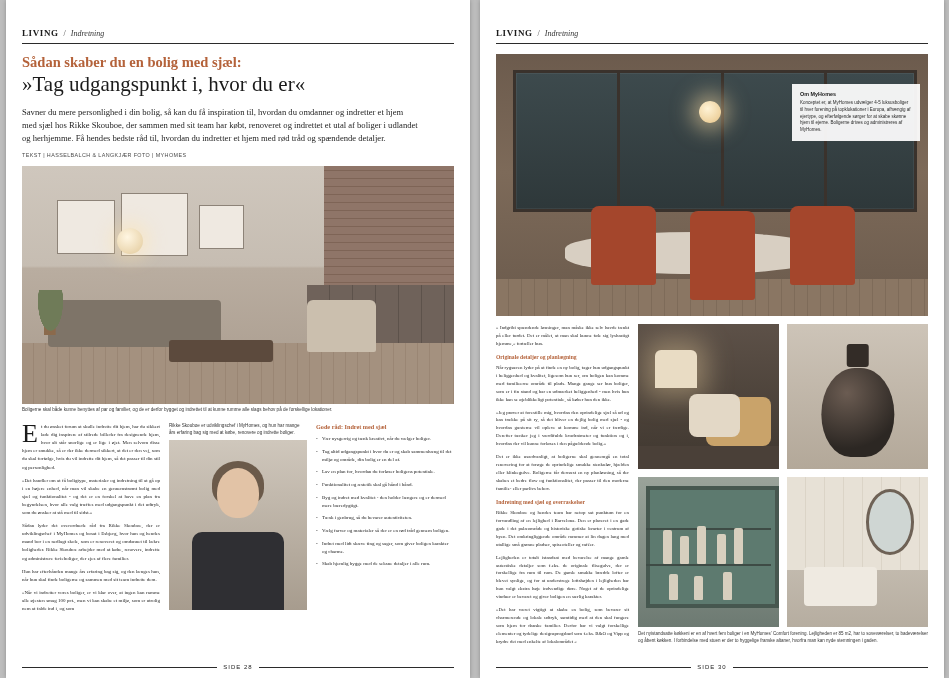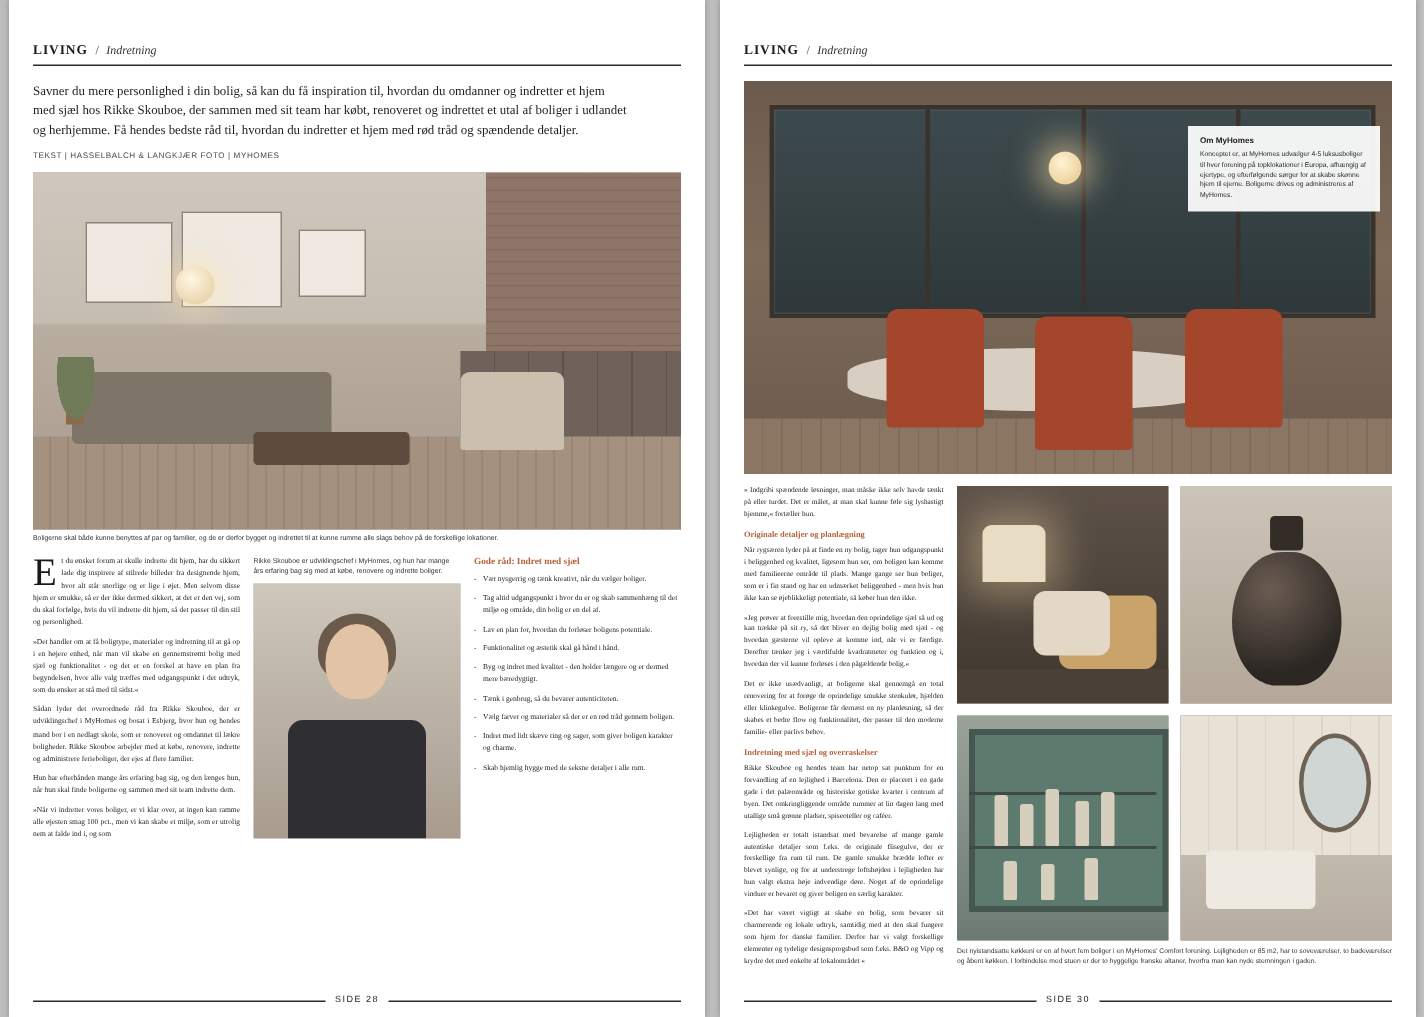--- a/index.html
+++ b/index.html
@@ -164,20 +164,22 @@
 <div class="spread">
 
   <div class="page left">
 
     <div class="runhead">
       <span class="brand">LIVING</span>
       <span class="sep">/</span>
       <span class="sect">Indretning</span>
     </div>
 
+    <div class="kicker">Sådan skaber du en bolig med sjæl:</div>
+    <div class="headline">»Tag udgangspunkt i, hvor du er«</div>
     <div class="standfirst">Savner du mere personlighed i din bolig, så kan du få inspiration til, hvordan du omdanner og indretter et hjem med sjæl hos Rikke Skouboe, der sammen med sit team har købt, renoveret og indrettet et utal af boliger i udlandet og herhjemme. Få hendes bedste råd til, hvordan du indretter et hjem med rød tråd og spændende detaljer.</div>
     <div class="credits">Tekst | HASSELBALCH &amp; LANGKJÆR  Foto | MYHOMES</div>
 
     <div class="photo hero-left">
       <div class="sceneA">
         <div class="brick"></div>
         <div class="cab"></div>
         <div class="wallart" style="left:8%;top:14%;width:13%;height:22%;"></div>
         <div class="wallart" style="left:23%;top:11%;width:15%;height:26%;"></div>
         <div class="wallart" style="left:41%;top:16%;width:10%;height:18%;"></div>

